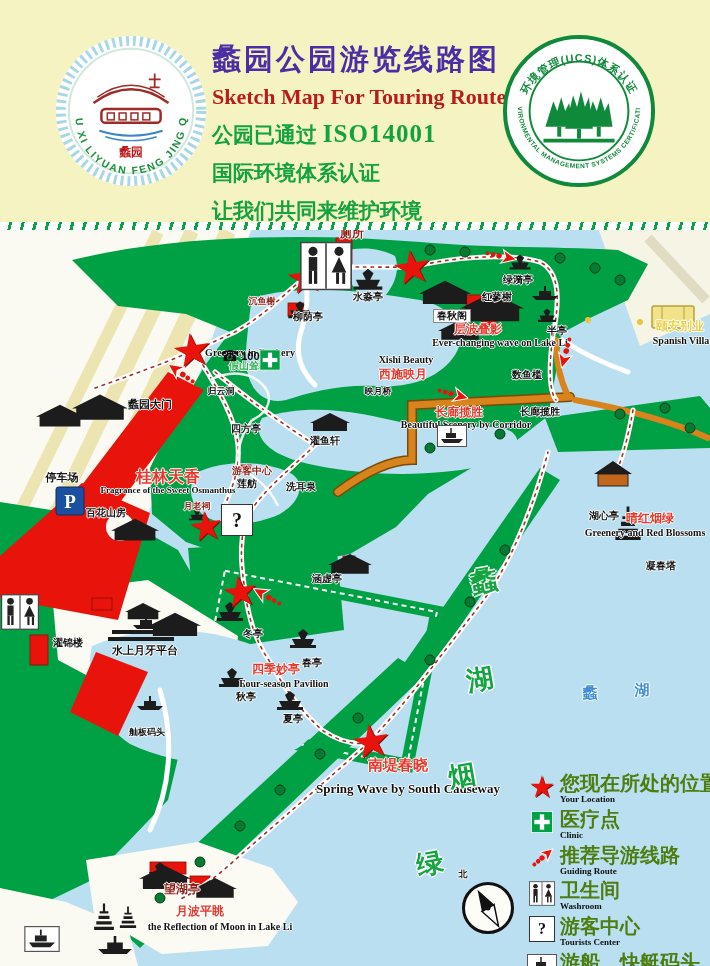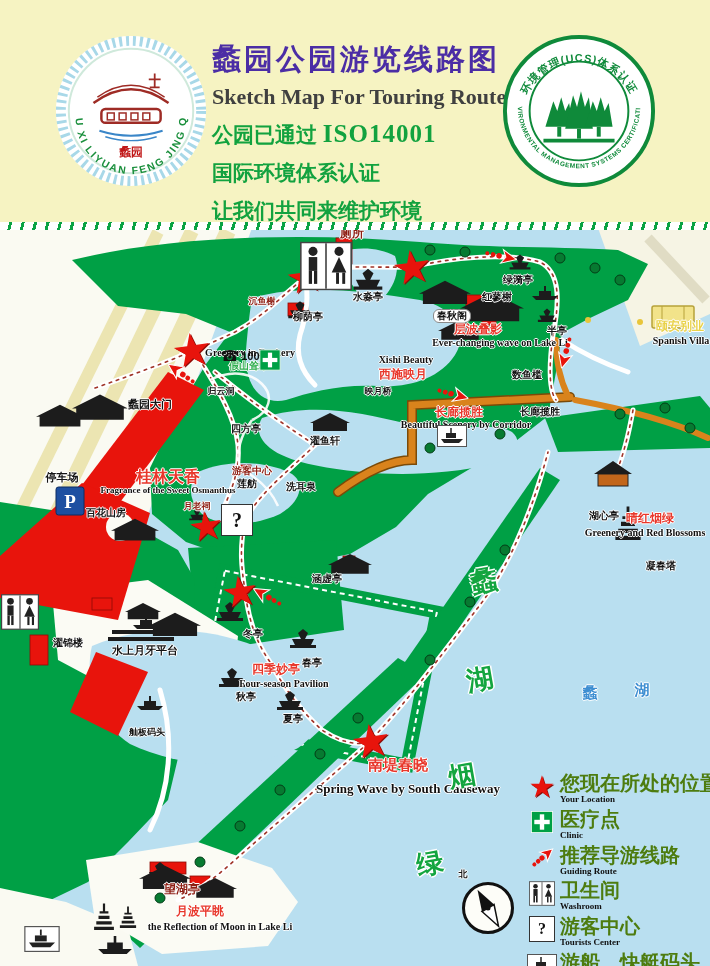--- a/index.html
+++ b/index.html
@@ -7,21 +7,21 @@
          font-family:"Liberation Sans",sans-serif;}
   
   #header{position:absolute;left:0;top:0;width:710px;height:222px;background:#f6f3c2;z-index:5;}
   #hatch{position:absolute;left:0;top:222px;width:710px;height:8px;z-index:5;
          background:repeating-linear-gradient(105deg,#ffffff 0 9px,#0aa344 9px 12px);}
   .badge{position:absolute;top:32px;width:158px;height:158px;}
   #badge-left{left:52px;}
   #badge-right{left:500px;}
   #titles{position:absolute;left:212px;top:40px;width:300px;text-align:left;}
   .title-cn{font-size:29px;font-weight:bold;color:#4b2da5;letter-spacing:3px;white-space:nowrap;}
-  .title-en{font-size:22px;font-weight:bold;color:#404040;font-family:"Liberation Serif",serif;margin-top:4px;white-space:nowrap;}
+  .title-en{font-size:22px;font-weight:bold;color:#b91c1c;font-family:"Liberation Serif",serif;margin-top:4px;white-space:nowrap;}
   .cert-line{margin-top:10px;font-size:21px;font-weight:bold;color:#12a23f;white-space:nowrap;}
   .iso{font-family:"Liberation Serif",serif;font-size:25px;font-weight:bold;color:#12a23f;letter-spacing:1px;}
   
   #map{position:absolute;left:0;top:0;width:710px;height:966px;}
   #map-svg{position:absolute;left:0;top:0;z-index:1;}
   #label-layer{position:absolute;left:0;top:0;width:710px;height:966px;z-index:3;}
   .lbl{position:absolute;transform:translate(-50%,-50%);white-space:nowrap;font-weight:bold;line-height:1;
        text-shadow:1px 0 0 #fff,-1px 0 0 #fff,0 1px 0 #fff,0 -1px 0 #fff;}
   .c-k{color:#141414;}
   .c-dr{color:#8d1d12;}
@@ -262,21 +262,21 @@
         <span class="lbl c-k" style="font-size: 10px; left: 246px; top: 429px;">四方亭</span>
         <span class="lbl c-k" style="font-size: 9px; left: 221px; top: 391px; text-align: center;">归云洞</span>
         <span class="lbl c-e" style="font-size: 10px; left: 250px; top: 353px;">Greenery in Rockery</span>
         <span class="lbl c-gr" style="font-size: 10px; left: 249px; top: 366px;">假山耸翠</span>
         <span class="lbl c-k" style="font-size: 10px; left: 368px; top: 297px;">水淼亭</span>
         <span class="lbl c-dr" style="font-size: 12px; left: 352px; top: 233px;">厕所</span>
         <span class="lbl c-dr" style="font-size: 9px; left: 262px; top: 301px;">沉鱼榭</span>
         <span class="lbl c-k" style="font-size: 10px; left: 308px; top: 317px;">柳荫亭</span>
         <span class="lbl c-k" style="font-size: 10px; left: 518px; top: 280px;">绿漪亭</span>
         <span class="lbl c-k" style="font-size: 10px; left: 497px; top: 297px;">红蓼榭</span>
-        <span class="lbl c-k boxed" style="font-size: 10px; left: 452px; top: 316px; border-radius: 6px;">春秋阁</span>
+        <span class="lbl c-k boxed" style="font-size: 10px; left: 452px; top: 316px;">春秋阁</span>
         <span class="lbl c-r" style="font-size: 12px; left: 478px; top: 329px;">层波叠影</span>
         <span class="lbl c-e" style="font-size: 10px; left: 500px; top: 343px;">Ever-changing wave on Lake Li</span>
         <span class="lbl c-k" style="font-size: 10px; left: 557px; top: 331px;">半亭</span>
         <span class="lbl c-e" style="font-size: 10px; left: 406px; top: 360px;">Xishi Beauty</span>
         <span class="lbl c-r" style="font-size: 12px; left: 403px; top: 374px;">西施映月</span>
         <span class="lbl c-k" style="font-size: 9px; left: 378px; top: 391px;">映月桥</span>
         <span class="lbl c-k" style="font-size: 10px; left: 527px; top: 375px;">数鱼槛</span>
         <span class="lbl c-k" style="font-size: 10px; left: 540px; top: 412px;">长廊揽胜</span>
         <span class="lbl c-r" style="font-size: 12px; left: 459px; top: 412px;">长廊揽胜</span>
         <span class="lbl c-e" style="font-size: 10px; left: 466px; top: 425px;">Beautiful Scenery by Corridor</span>

